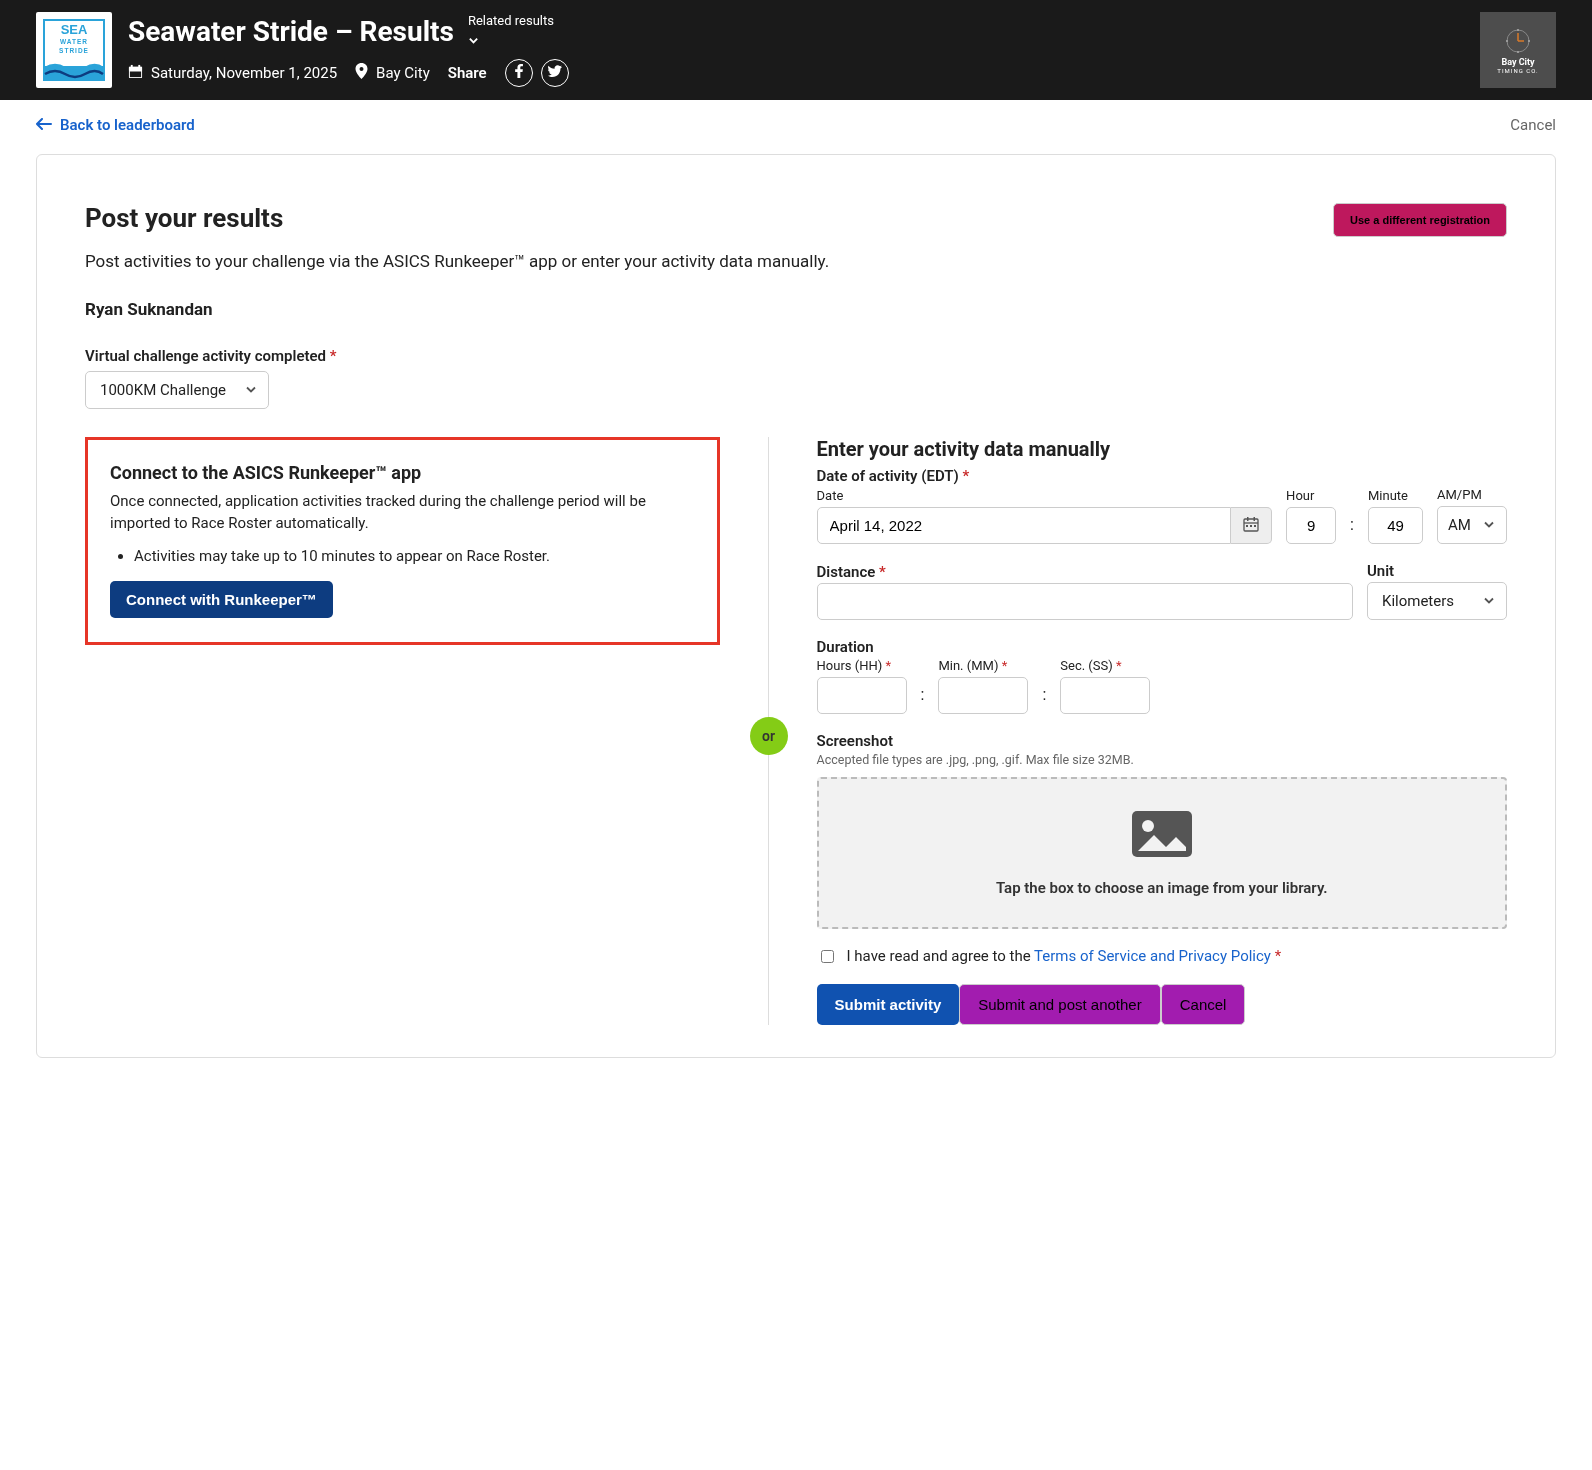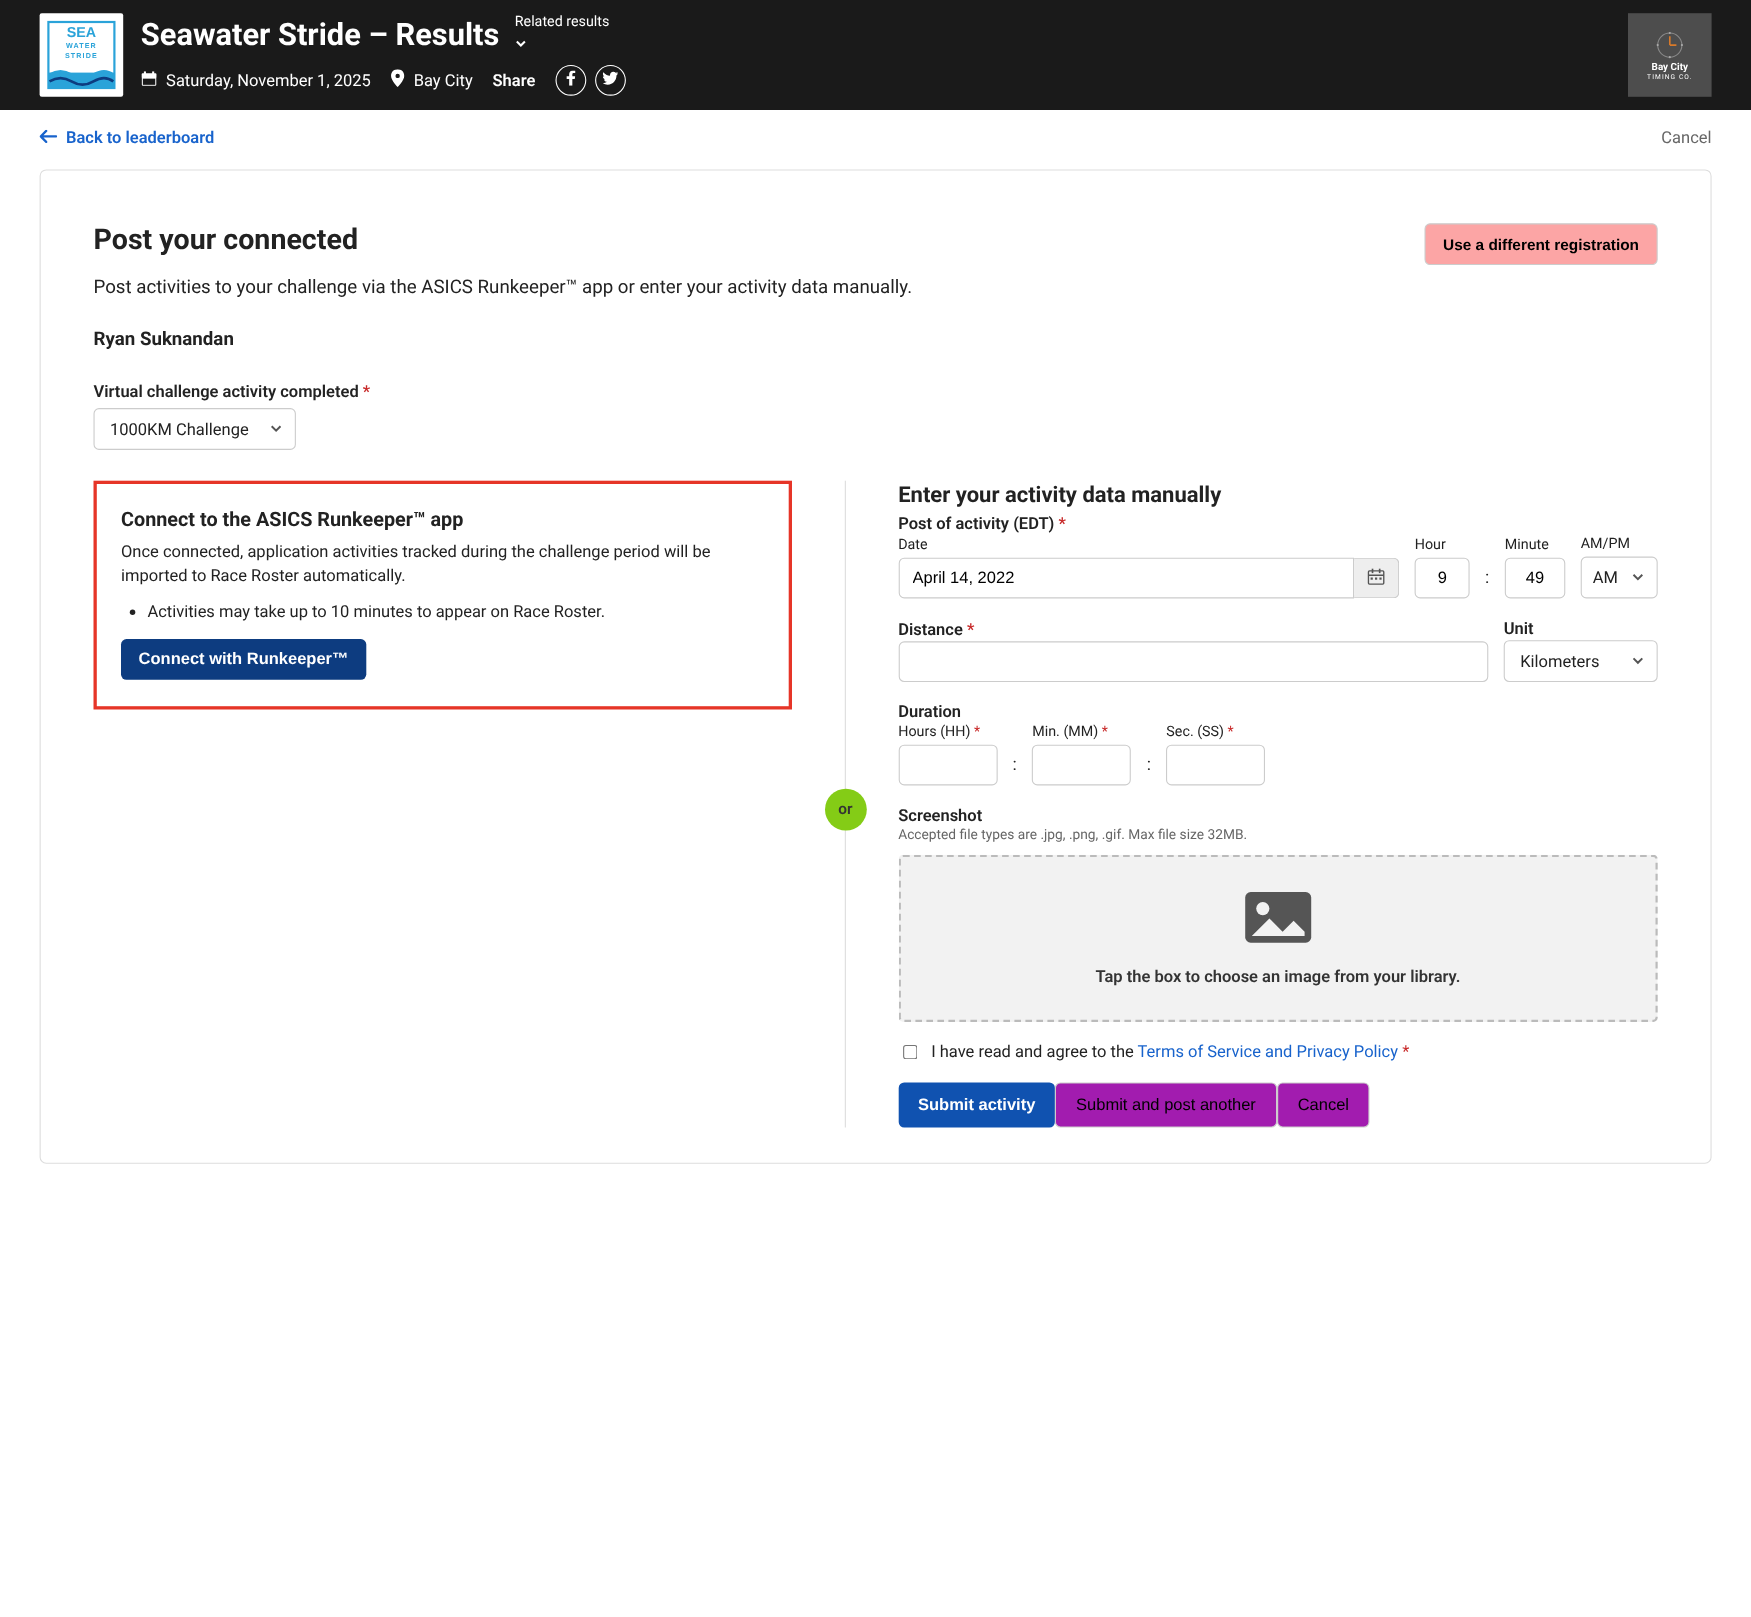--- a/index.html
+++ b/index.html
@@ -64,22 +64,22 @@
   .content-wrap { padding: 16px 36px 36px; }
   .card {
     border: 1px solid #ddd;
     border-radius: 6px;
     padding: 48px 48px 32px;
     background: #fff;
   }
   .page-head { display: flex; justify-content: space-between; align-items: flex-start; }
   h1 { font-size: 26px; font-weight: 700; margin: 0 0 10px; }
   .diff-reg-btn {
-    border: 1px solid #ccc; background: #fca5a5; border-radius: 5px;
-    padding: 10px 16px; font-size: 14px; font-weight: 600; cursor: pointer;
+    border: 1px solid #ccc; background: #be185d; border-radius: 5px;
+    padding: 10px 16px; font-size: 11px; font-weight: 600; cursor: pointer;
   }
   .description { font-size: 17px; margin: 8px 0 28px; }
   .user-name { font-weight: 700; font-size: 17px; margin-bottom: 28px; }
   .field-label { font-weight: 600; font-size: 15px; margin-bottom: 6px; display: block; }
   .req { color: #c82a2a; }
   .select-wrap {
     position: relative; display: inline-block;
   }
   .select {
     border: 1px solid #ccc; border-radius: 5px;
@@ -257,21 +257,21 @@
     </span>
     <span>Back to leaderboard</span>
   </span>
   <span class="cancel-top">Cancel</span>
 </div>
 
 <div class="content-wrap">
   <div class="card">
     <div class="page-head">
       <div>
-        <h1>Post your connected</h1>
+        <h1>Post your results</h1>
       </div>
       <button class="diff-reg-btn">Use a different registration</button>
     </div>
     <p class="description">Post activities to your challenge via the ASICS Runkeeper™ app or enter your activity data manually.</p>
     <div class="user-name">Ryan Suknandan</div>
 
     <label class="field-label">
       <span>Virtual challenge activity completed</span> <span class="req">*</span>
     </label>
     <div class="select-wrap">
@@ -297,21 +297,21 @@
           <button class="btn-primary">Connect with Runkeeper™</button>
         </div>
       </div>
 
       <div class="col-right">
         <div class="or-badge">or</div>
 
         <p class="section-title">Enter your activity data manually</p>
 
         <label class="sub-label">
-          <span>Post of activity (EDT)</span> <span class="req">*</span>
+          <span>Date of activity (EDT)</span> <span class="req">*</span>
         </label>
         <div class="form-row">
           <div class="tiny-col" style="flex:1.8">
             <span class="micro-label">Date</span>
             <div class="date-group">
               <input class="date-input" value="April 14, 2022" style="">
               <div class="date-btn">
                 <span>
                   <svg width="16" height="16" viewBox="0 0 16 16">
                       <rect x="1" y="3" width="14" height="12" rx="1" fill="none" stroke="#555" stroke-width="1.3"></rect>

